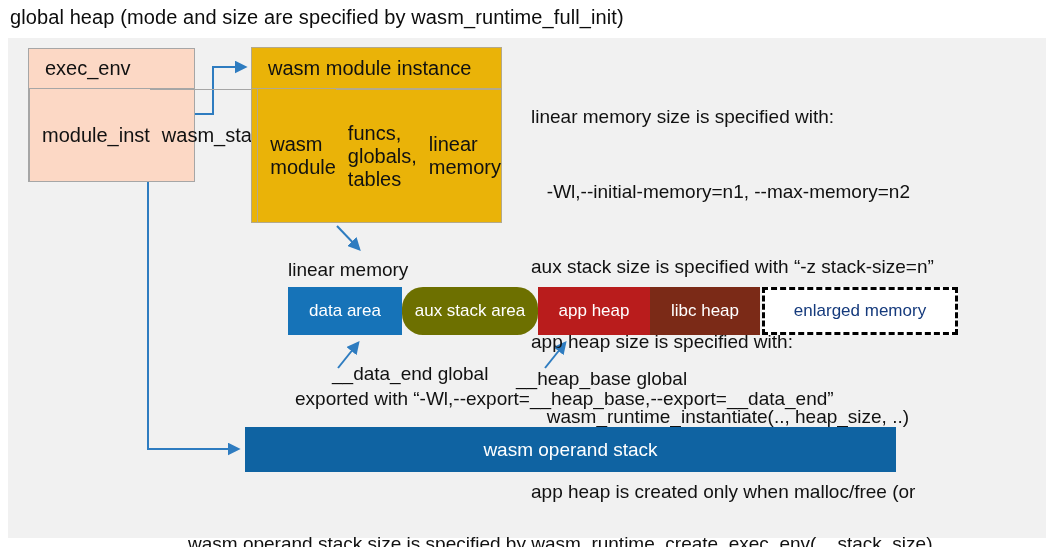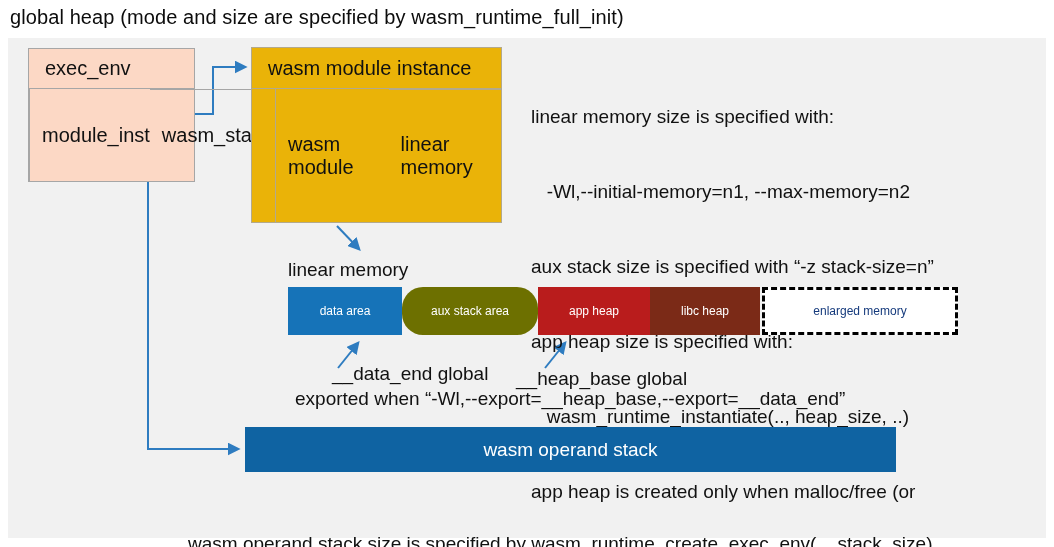--- a/index.html
+++ b/index.html
@@ -26,21 +26,21 @@
   .exec-box .box-header { height:40px; }
   .inst-box { left:251px; top:47px; width:251px; height:176px; background:#eab308; }
   .inst-box .box-header { height:41px; }
   .inst-box, .inst-box .box-header, .inst-box .box-strip { border-color:#b3a98c; }
   .inst-box .box-row + .box-row { border-color:#b3a98c; }
 
   .notes-top { left:531px; top:54px; font-size:19px; line-height:25px; white-space:pre; }
   .lm-label { left:288px; top:259px; font-size:19px; }
 
   .mem-bar { left:288px; top:287px; height:48px; display:flex; }
-  .seg { height:48px; display:flex; align-items:center; justify-content:center; color:#fff; font-size:12px; white-space:nowrap; }
+  .seg { height:48px; display:flex; align-items:center; justify-content:center; color:#fff; font-size:17px; white-space:nowrap; }
   .seg0 { width:114px; } .seg1 { width:136px;border-radius:21px; } .seg2 { width:112px; } .seg3 { width:110px; }
   .seg4 { width:196px; margin-left:2px; background:#fff; border:3px dashed #000; }
 
   .ann { font-size:19px; white-space:pre; }
   .ann-data-end { left:312px; top:363px;margin-left:20px; }
   .ann-heap-base { left:516px; top:368px; }
   .ann-export { left:295px; top:388px; }
 
   .operand-bar { left:245px; top:427px; width:651px; height:45px; display:flex; align-items:center; justify-content:center; color:#fff; font-size:19px; }
 
@@ -78,20 +78,21 @@
       </div>
     </div>
   </div>
 
   <div class="abs box inst-box">
     <div class="box-header">wasm module instance</div>
     <div class="box-body">
       <div class="box-strip"></div>
       <div class="box-rows">
         <div class="box-row">wasm module</div>
+        <div class="box-row">funcs, globals, tables</div>
         <div class="box-row">linear memory</div>
       </div>
     </div>
   </div>
 
   <div class="abs notes-top">
     <div class="note-line">linear memory size is specified with:</div>
     <div class="note-line">   -Wl,--initial-memory=n1, --max-memory=n2</div>
     <div class="note-line">aux stack size is specified with “-z stack-size=n”</div>
     <div class="note-line">app heap size is specified with:</div>
@@ -105,21 +106,21 @@
   <div class="abs mem-bar">
     <div class="seg seg0" style="background-color: rgb(22, 115, 184);">data area</div>
     <div class="seg seg1" style="background-color: rgb(109, 112, 0);">aux stack area</div>
     <div class="seg seg2" style="background-color: #b91c1c;">app heap</div>
     <div class="seg seg3" style="background-color: rgb(123, 42, 23);">libc heap</div>
     <div class="seg seg4" style="color: rgb(21, 58, 124);">enlarged memory</div>
   </div>
 
   <div class="abs ann ann-data-end">__data_end global</div>
   <div class="abs ann ann-heap-base">__heap_base global</div>
-  <div class="abs ann ann-export">exported when “-Wl,--export=__heap_base,--export=__data_end”</div>
+  <div class="abs ann ann-export">exported with “-Wl,--export=__heap_base,--export=__data_end”</div>
 
   <div class="abs operand-bar" style="background-color: rgb(15, 99, 162);">wasm operand stack</div>
 
   <div class="abs notes-bottom">
     <div class="note-line">wasm operand stack size is specified by wasm_runtime_create_exec_env(.., stack_size)</div>
     
   </div>
 
 </div>
 

